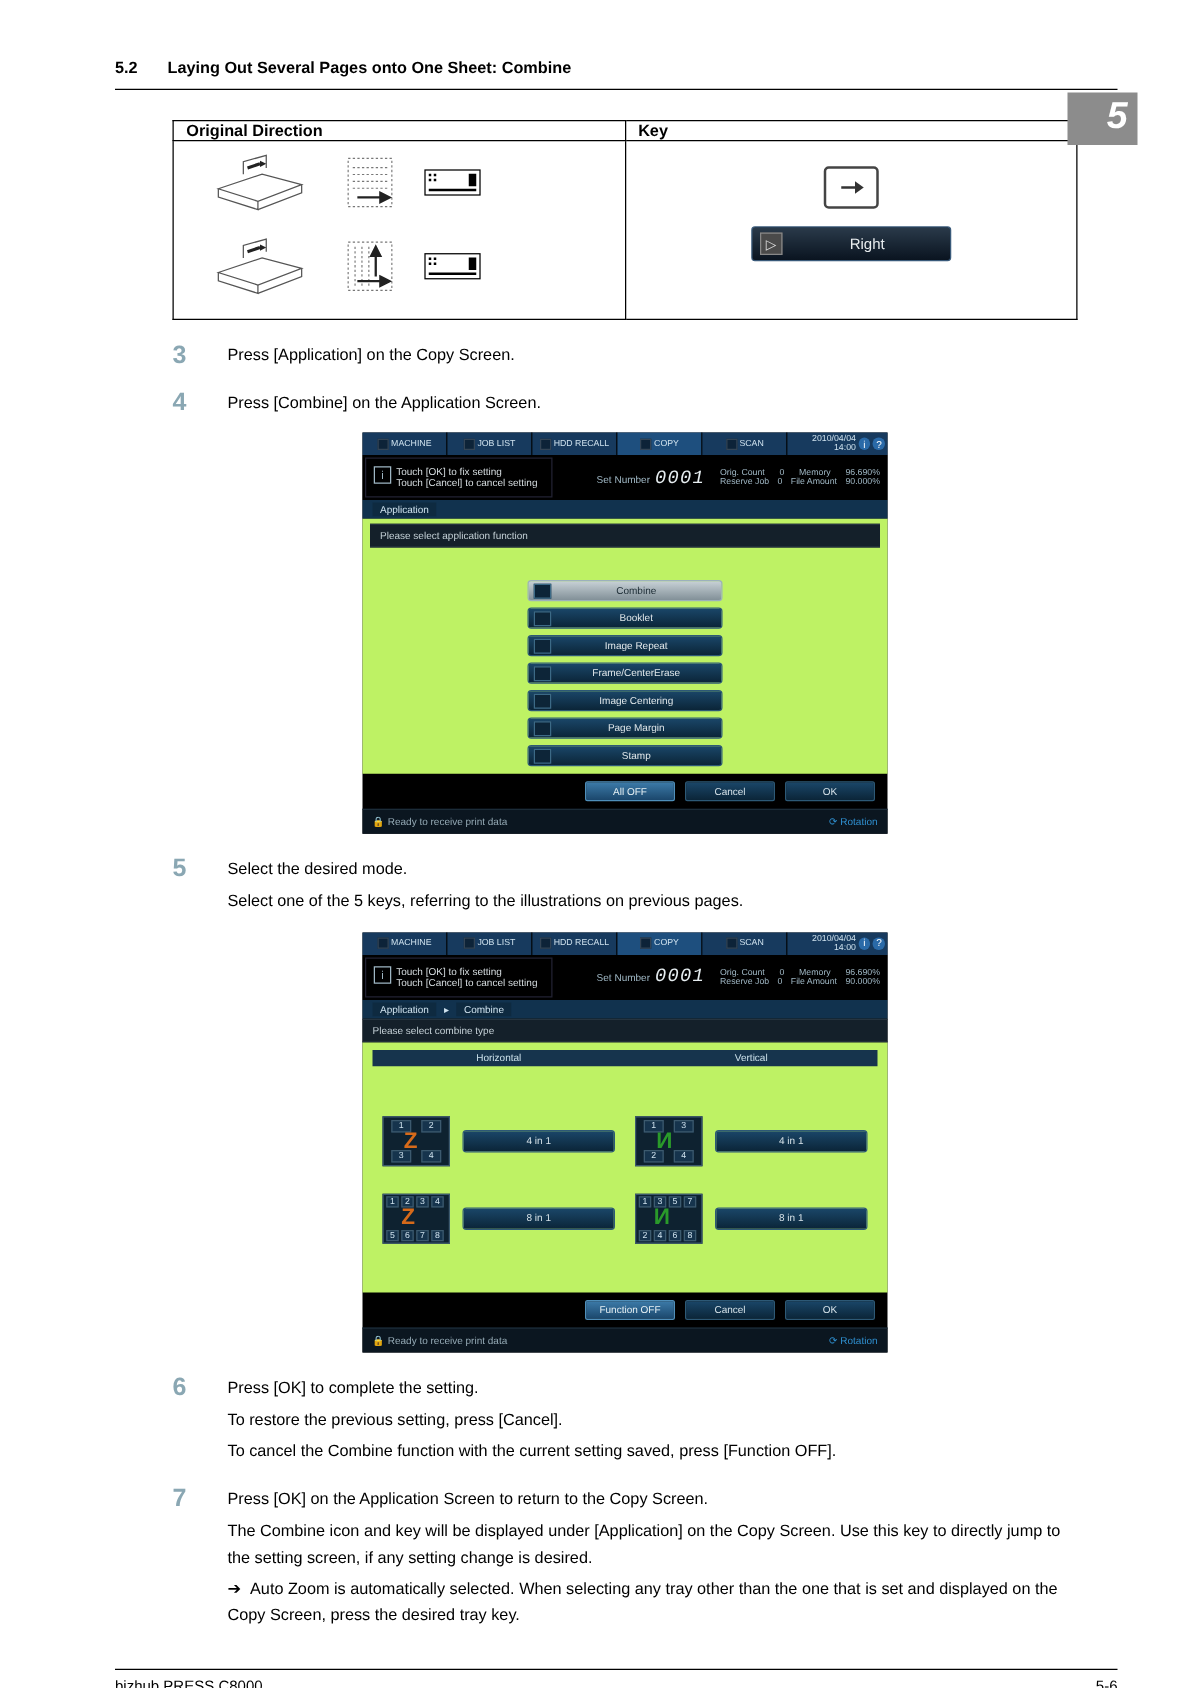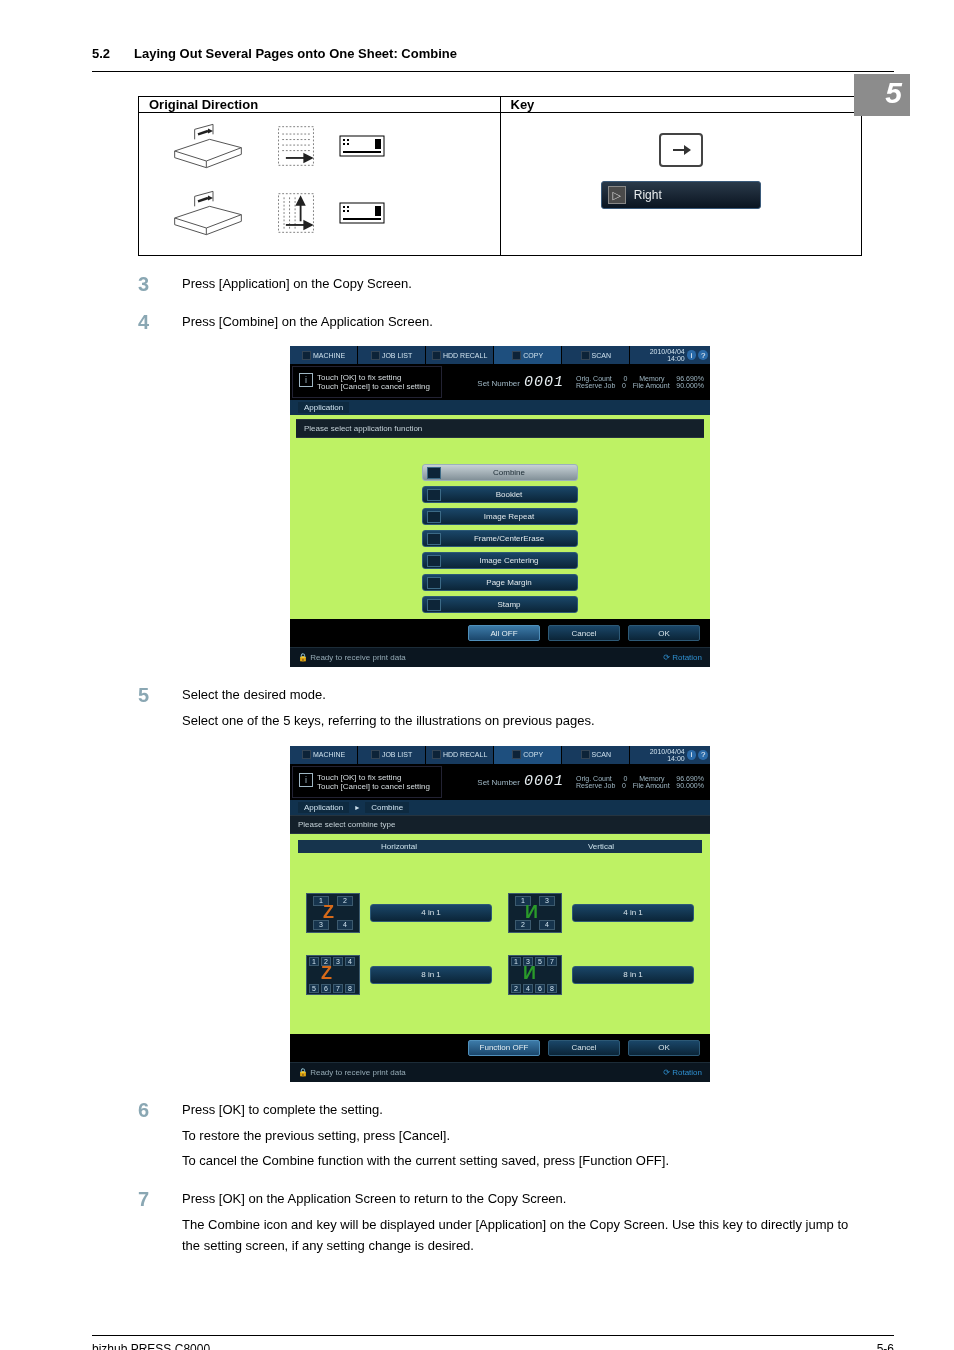--- a/index.html
+++ b/index.html
@@ -16,21 +16,21 @@
   .odk-table td { font-weight: normal; height: 120px; }
   .odk-cell-left { width: 50%; }
   .odk-cell-right { width: 50%; text-align: center; }
   .printer-row { display: flex; align-items: center; gap: 20px; margin: 8px 0 14px 14px; }
   .printer-icon svg { width: 90px; height: 50px; }
   .arrowbox svg { width: 46px; height: 50px; }
   .pixel-icon { width: 46px; height: 22px; }
   .key-icon-box { margin: 20px auto 14px auto; width: 44px; height: 34px; border: 2px solid #444; border-radius: 4px; display: flex; align-items: center; justify-content: center; }
   .key-btn { margin: 0 auto; width: 160px; height: 28px; background: linear-gradient(#2a3a4a,#0a1420); border: 1px solid #3a5a7a; border-radius: 3px; display: flex; align-items: center; padding: 0 6px; gap: 8px; }
   .key-btn .arrow-sq { width: 18px; height: 18px; background: #4a4a4a; border: 1px solid #888; display: flex; align-items: center; justify-content: center; color: #ddd; font-size: 11px; }
-  .key-btn .lbl { color: #e8ecee; font-size: 12px; flex: 1; text-align: left; }
+  .key-btn .lbl { color: #e8ecee; font-size: 12px; flex: 1; text-align: center; }
 
   .step { display: flex; margin: 18px 0 6px 0; }
   .step-num { width: 44px; font-size: 20px; font-weight: bold; color: #8aa7b3; line-height: 1; font-family: Arial, sans-serif; }
   .step-body { flex: 1; font-size: 13px; line-height: 1.5; }
   .step-sub { margin-left: 44px; font-size: 13px; line-height: 1.6; margin-top: 4px; }
   .step-sub .arrow { display: inline-block; width: 18px; }
 
   .screen-wrap { width: 420px; margin: 14px auto 8px auto; background: #000; font-family: Arial, sans-serif; }
   .sc-tabs { display: flex; }
   .sc-tab { flex: 1; background: #173a5e; color: #cfe2ee; font-size: 7px; border-right: 1px solid #000; padding: 2px 2px; text-align: center; white-space: nowrap; overflow: hidden; display:flex; align-items:center; justify-content:center; gap:2px; }
@@ -458,20 +458,23 @@
       <div class="step-body">Press [OK] to complete the setting.</div>
     </div>
     <div class="step-sub">To restore the previous setting, press [Cancel].</div>
     <div class="step-sub">To cancel the Combine function with the current setting saved, press [Function OFF].</div>
 
     <div class="step">
       <div class="step-num">7</div>
       <div class="step-body">Press [OK] on the Application Screen to return to the Copy Screen.</div>
     </div>
     <div class="step-sub">The Combine icon and key will be displayed under [Application] on the Copy Screen. Use this key to directly jump to the setting screen, if any setting change is desired.</div>
+    <div class="step-sub">
+      <span class="arrow">➔</span><span>Auto Zoom is automatically selected. When selecting any tray other than the one that is set and displayed on the Copy Screen, press the desired tray key.</span>
+    </div>
 
   </div>
 
   <div class="footer">
     <span>bizhub PRESS C8000</span>
     <span>5-6</span>
   </div>
 </div>
 
 </body></html>

